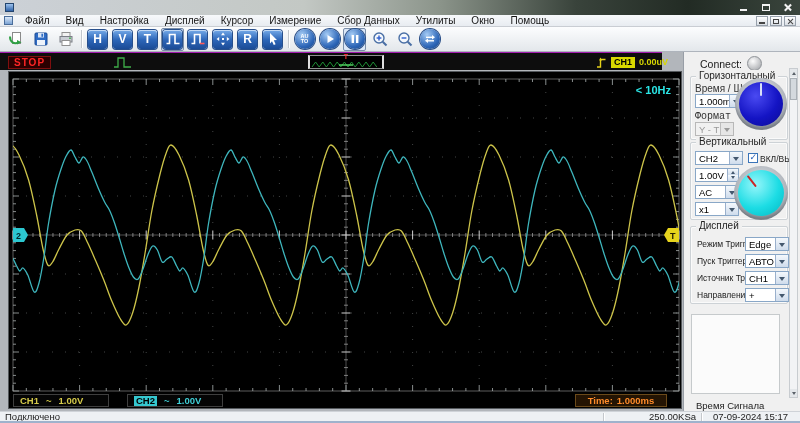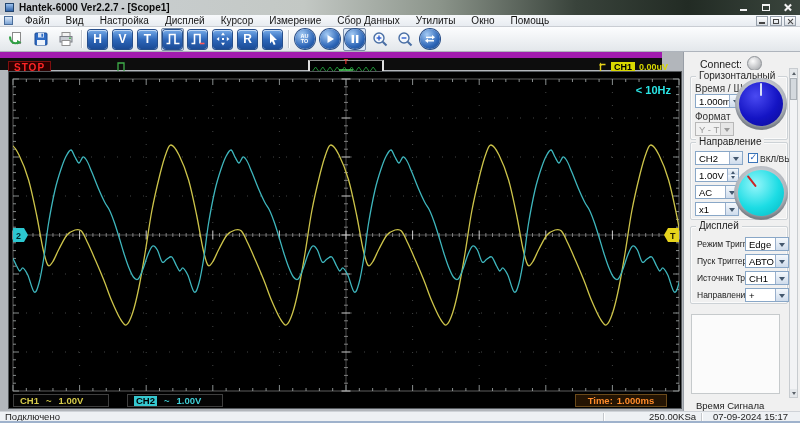--- a/index.html
+++ b/index.html
@@ -52,21 +52,21 @@
     background:radial-gradient(circle at 35% 28%,#a4cbf4,#2d66b8 62%,#16407f);box-shadow:0 0 0 1px #2a4f88;
     color:#fff;font-weight:bold;}
   .tb-rnd .two-line{font-size:5.5px;line-height:5.5px;text-align:center;font-weight:bold;}
   .tb-plain{width:20px;height:20px;display:flex;align-items:center;justify-content:center;}
   .tb-btn svg{display:block;}
 
   
   .mdi{position:absolute;left:0;top:52px;width:800px;height:359px;background:#b2b6bb;}
 
   
-  .status-strip{position:absolute;left:0;top:0;width:662px;height:18px;background:#0d0d0d;border-top:6px solid #a21caf;}
+  .status-strip{position:absolute;left:0;top:0;width:662px;height:18px;background:#0d0d0d;border-top:1px solid #a21caf;}
   .stop-badge{position:absolute;left:8px;top:3px;font-size:10px;font-weight:bold;letter-spacing:1px;
     color:#ff2525;background:#2b0000;border:1px solid #7e0f0f;padding:0 5px;line-height:11px;}
   .pulse-glyph{position:absolute;left:113px;top:2px;}
   .trig-preview{position:absolute;left:308px;top:2px;width:76px;height:14px;background:#000;
     border:1px solid #8f8f8f;border-left:2px solid #e0e0e0;border-right:2px solid #e0e0e0;}
   .trig-preview .tmark{position:absolute;left:50%;top:-3px;transform:translateX(-50%);
     font-size:7px;font-weight:bold;color:#ff3434;line-height:7px;}
   .trig-right{position:absolute;left:596px;top:2px;display:flex;align-items:center;gap:4px;height:14px;}
   .trig-ch-badge{background:#d8d800;color:#000;font-size:9px;font-weight:bold;padding:0 3px;line-height:11px;}
   .trig-level{color:#d8d800;font-size:9px;font-weight:bold;}
@@ -138,21 +138,20 @@
   .sb-sep{position:absolute;top:1px;width:1px;height:8px;background:#c4c8cc;box-shadow:1px 0 0 #fff;}
   .bottom-strip{position:absolute;left:0;top:421px;width:800px;height:2px;background:#9fb2cc;}
 </style>
 </head>
 <body>
 
 <div class="window">
 
   <div class="titlebar">
     <span class="app-icon"></span>
-    <span class="title-text">Hantek-6000 Ver2.2.7 - [Scope1]</span>
     <span class="win-btns">
       <span class="win-btn">
           <span class="wb-min"></span>
         </span>
       <span class="win-btn">
           <span class="wb-max"></span>
         </span>
       <span class="win-btn">
           <span class="wb-x"></span>
         </span>
@@ -714,35 +713,35 @@
 
       <div class="group" style="left:6px;top:24px;width:98px;height:64px;">
         <span class="glabel">Горизонтальный</span>
         <span class="plabel" style="left:4px;top:6px;">Время / Ш</span>
         <div class="combo" style="left:4px;top:17px;width:48px;">
           <span class="ct">1.000ms</span>
           <span class="cb">
               <i></i>
             </span>
         </div>
-        <span class="plabel" style="left:4px;top:34px;">Формат</span>
+        <span class="plabel" style="left:4px;top:34px;font-family:Liberation Mono, monospace;">Формат</span>
         <div class="combo disabled" style="left:4px;top:45px;width:39px;">
           <span class="ct">Y - T</span>
           <span class="cb">
               <i></i>
             </span>
         </div>
       </div>
       <div class="knob blue" style="left:51px;top:26px;width:52px;height:52px;">
         <span class="face"></span>
         <span class="ptr"></span>
       </div>
 
       <div class="group" style="left:6px;top:90px;width:98px;height:78px;">
-        <span class="glabel">Направление</span>
+        <span class="glabel">Вертикальный</span>
         <div class="combo" style="left:4px;top:8px;width:48px;">
           <span class="ct">CH2</span>
           <span class="cb">
               <i></i>
             </span>
         </div>
         <span class="checkbox" style="left:57px;top:10px;"></span>
         <span class="cb-label" style="left:69px;top:11px;">ВКЛ/ВЫ</span>
         <div class="spin" style="left:4px;top:25px;">
           <span class="st">1.00V</span>

